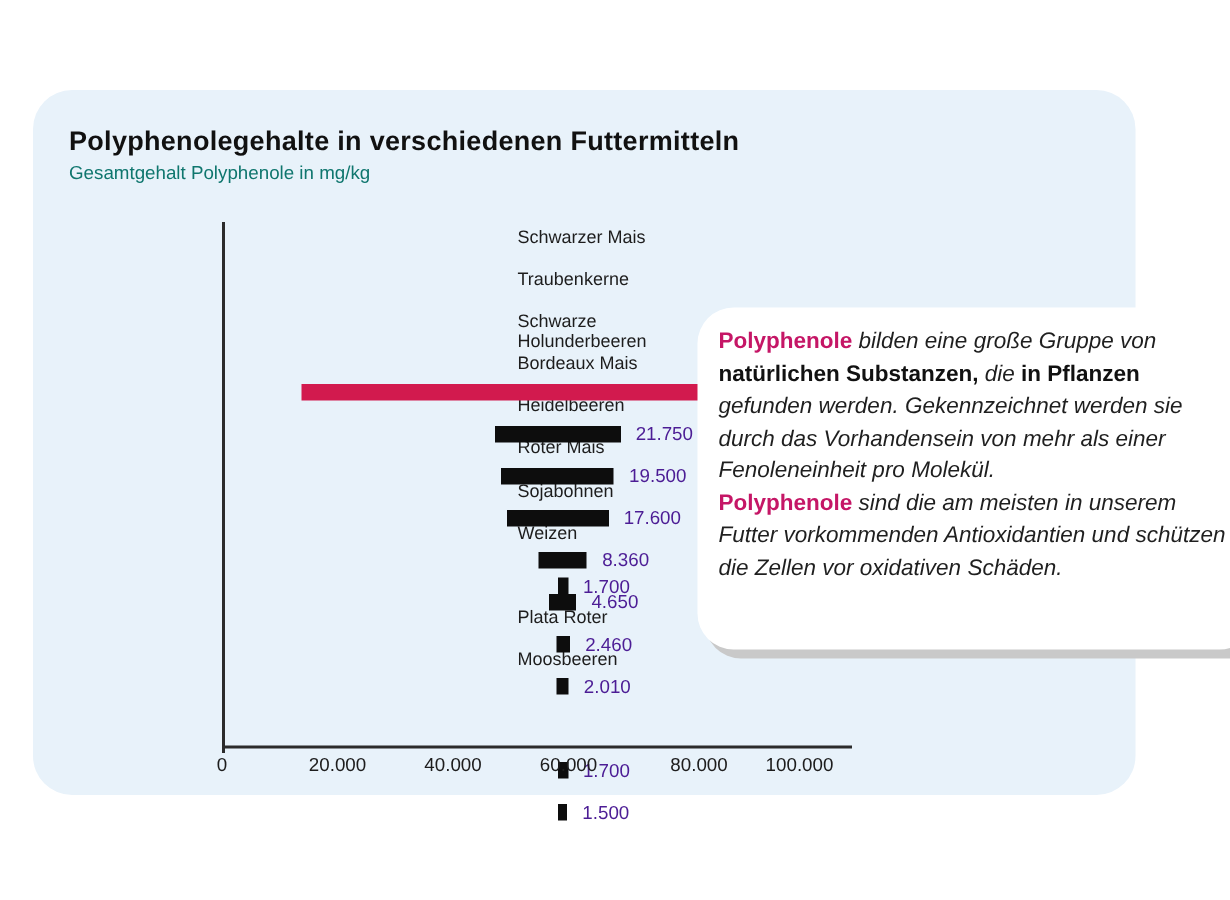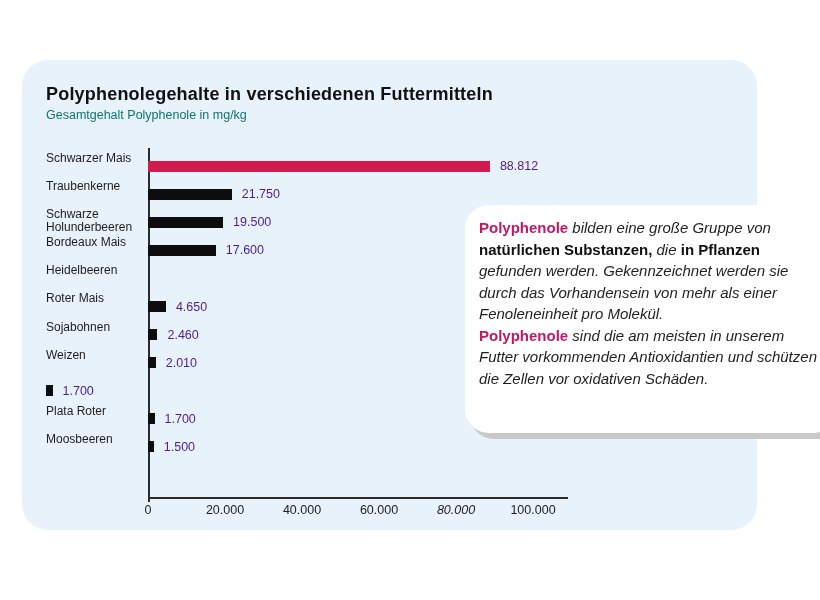--- a/index.html
+++ b/index.html
@@ -11,21 +11,21 @@
 
   .title{position:absolute;left:24px;top:24px;font-size:18px;font-weight:bold;
          color:#111;letter-spacing:.2px;}
   .subtitle{position:absolute;left:24px;top:48px;font-size:12.5px;color:#0f766e;}
 
   .chart-area{position:absolute;left:24px;top:88px;width:700px;height:300px;}
   .y-axis-line{position:absolute;left:102px;top:0;width:2px;height:354px;background:#2b2b2b;}
   .x-axis-line{position:absolute;left:102px;top:349px;width:420px;height:2px;background:#2b2b2b;}
 
   .rows{position:absolute;left:0;top:4px;width:100%;}
-  .bar-row{display:flex;height:28.1px;}
+  .bar-row{display:flex;align-items:center;height:28.1px;flex-direction:column;}
   .cat-label{width:102px;flex:0 0 102px;font-size:12px;line-height:12.5px;
              color:#1d1d1d;white-space:pre-line;}
   .bar-track{position:relative;display:flex;align-items:center;height:100%;}
   .bar{height:11px;background:#0d0d0d;}
   .val-label{margin-left:10px;font-size:12.5px;color:#4c1d95;white-space:nowrap;}
 
   .x-ticks{position:absolute;left:0;top:355px;width:100%;height:16px;}
   .x-tick{position:absolute;transform:translateX(-50%);font-size:12.5px;color:#1d1d1d;}
 
   .infobox{position:absolute;left:465px;top:205px;width:372px;min-height:228px;
@@ -73,20 +73,24 @@
           </div>
           <div class="bar-row">
             <div class="cat-label">Bordeaux Mais</div>
             <div class="bar-track">
               <div class="bar" style="width: 67.76px; background: rgb(13, 13, 13);"></div>
               <div class="val-label">17.600</div>
             </div>
           </div>
           <div class="bar-row">
             <div class="cat-label">Heidelbeeren</div>
+            <div class="bar-track">
+              <div class="bar" style="width: 32.186px; background: rgb(13, 13, 13);"></div>
+              <div class="val-label">8.360</div>
+            </div>
           </div>
           <div class="bar-row">
             <div class="cat-label">Roter Mais</div>
             <div class="bar-track">
               <div class="bar" style="width: 17.9025px; background: rgb(13, 13, 13);"></div>
               <div class="val-label">4.650</div>
             </div>
           </div>
           <div class="bar-row">
             <div class="cat-label">Sojabohnen</div>
@@ -121,21 +125,21 @@
               <div class="bar" style="width: 5.775px; background: rgb(13, 13, 13);"></div>
               <div class="val-label">1.500</div>
             </div>
           </div>
         </div>
       <div class="x-ticks">
           <span class="x-tick" style="left: 102px;">0</span>
           <span class="x-tick" style="left: 179px; text-align: center;">20.000</span>
           <span class="x-tick" style="left: 256px;">40.000</span>
           <span class="x-tick" style="left: 333px;">60.000</span>
-          <span class="x-tick" style="left: 410px; font-style: italic;">80.000</span>
+          <span class="x-tick" style="left: 420px;">80.000</span>
           <span class="x-tick" style="left: 487px;">100.000</span>
         </div>
     </div>
   </div>
 
   <div class="infobox">
       <p><span class="seg-brand" style="color: rgb(197, 22, 102);">Polyphenole</span><span class="seg-i"> bilden eine große Gruppe von </span><span class="seg-b">natürlichen Substanzen,</span><span class="seg-i"> die </span><span class="seg-b">in Pflanzen</span><span class="seg-i"> gefunden werden. Gekennzeichnet werden sie durch das Vorhandensein von mehr als einer Fenoleneinheit pro Molekül.</span></p>
       <p><span class="seg-brand" style="color: rgb(197, 22, 102);">Polyphenole</span><span class="seg-i"> sind die am meisten in unserem Futter vorkommenden Antioxidantien und schützen die Zellen vor oxidativen Schäden.</span></p>
     </div>
 </div>

